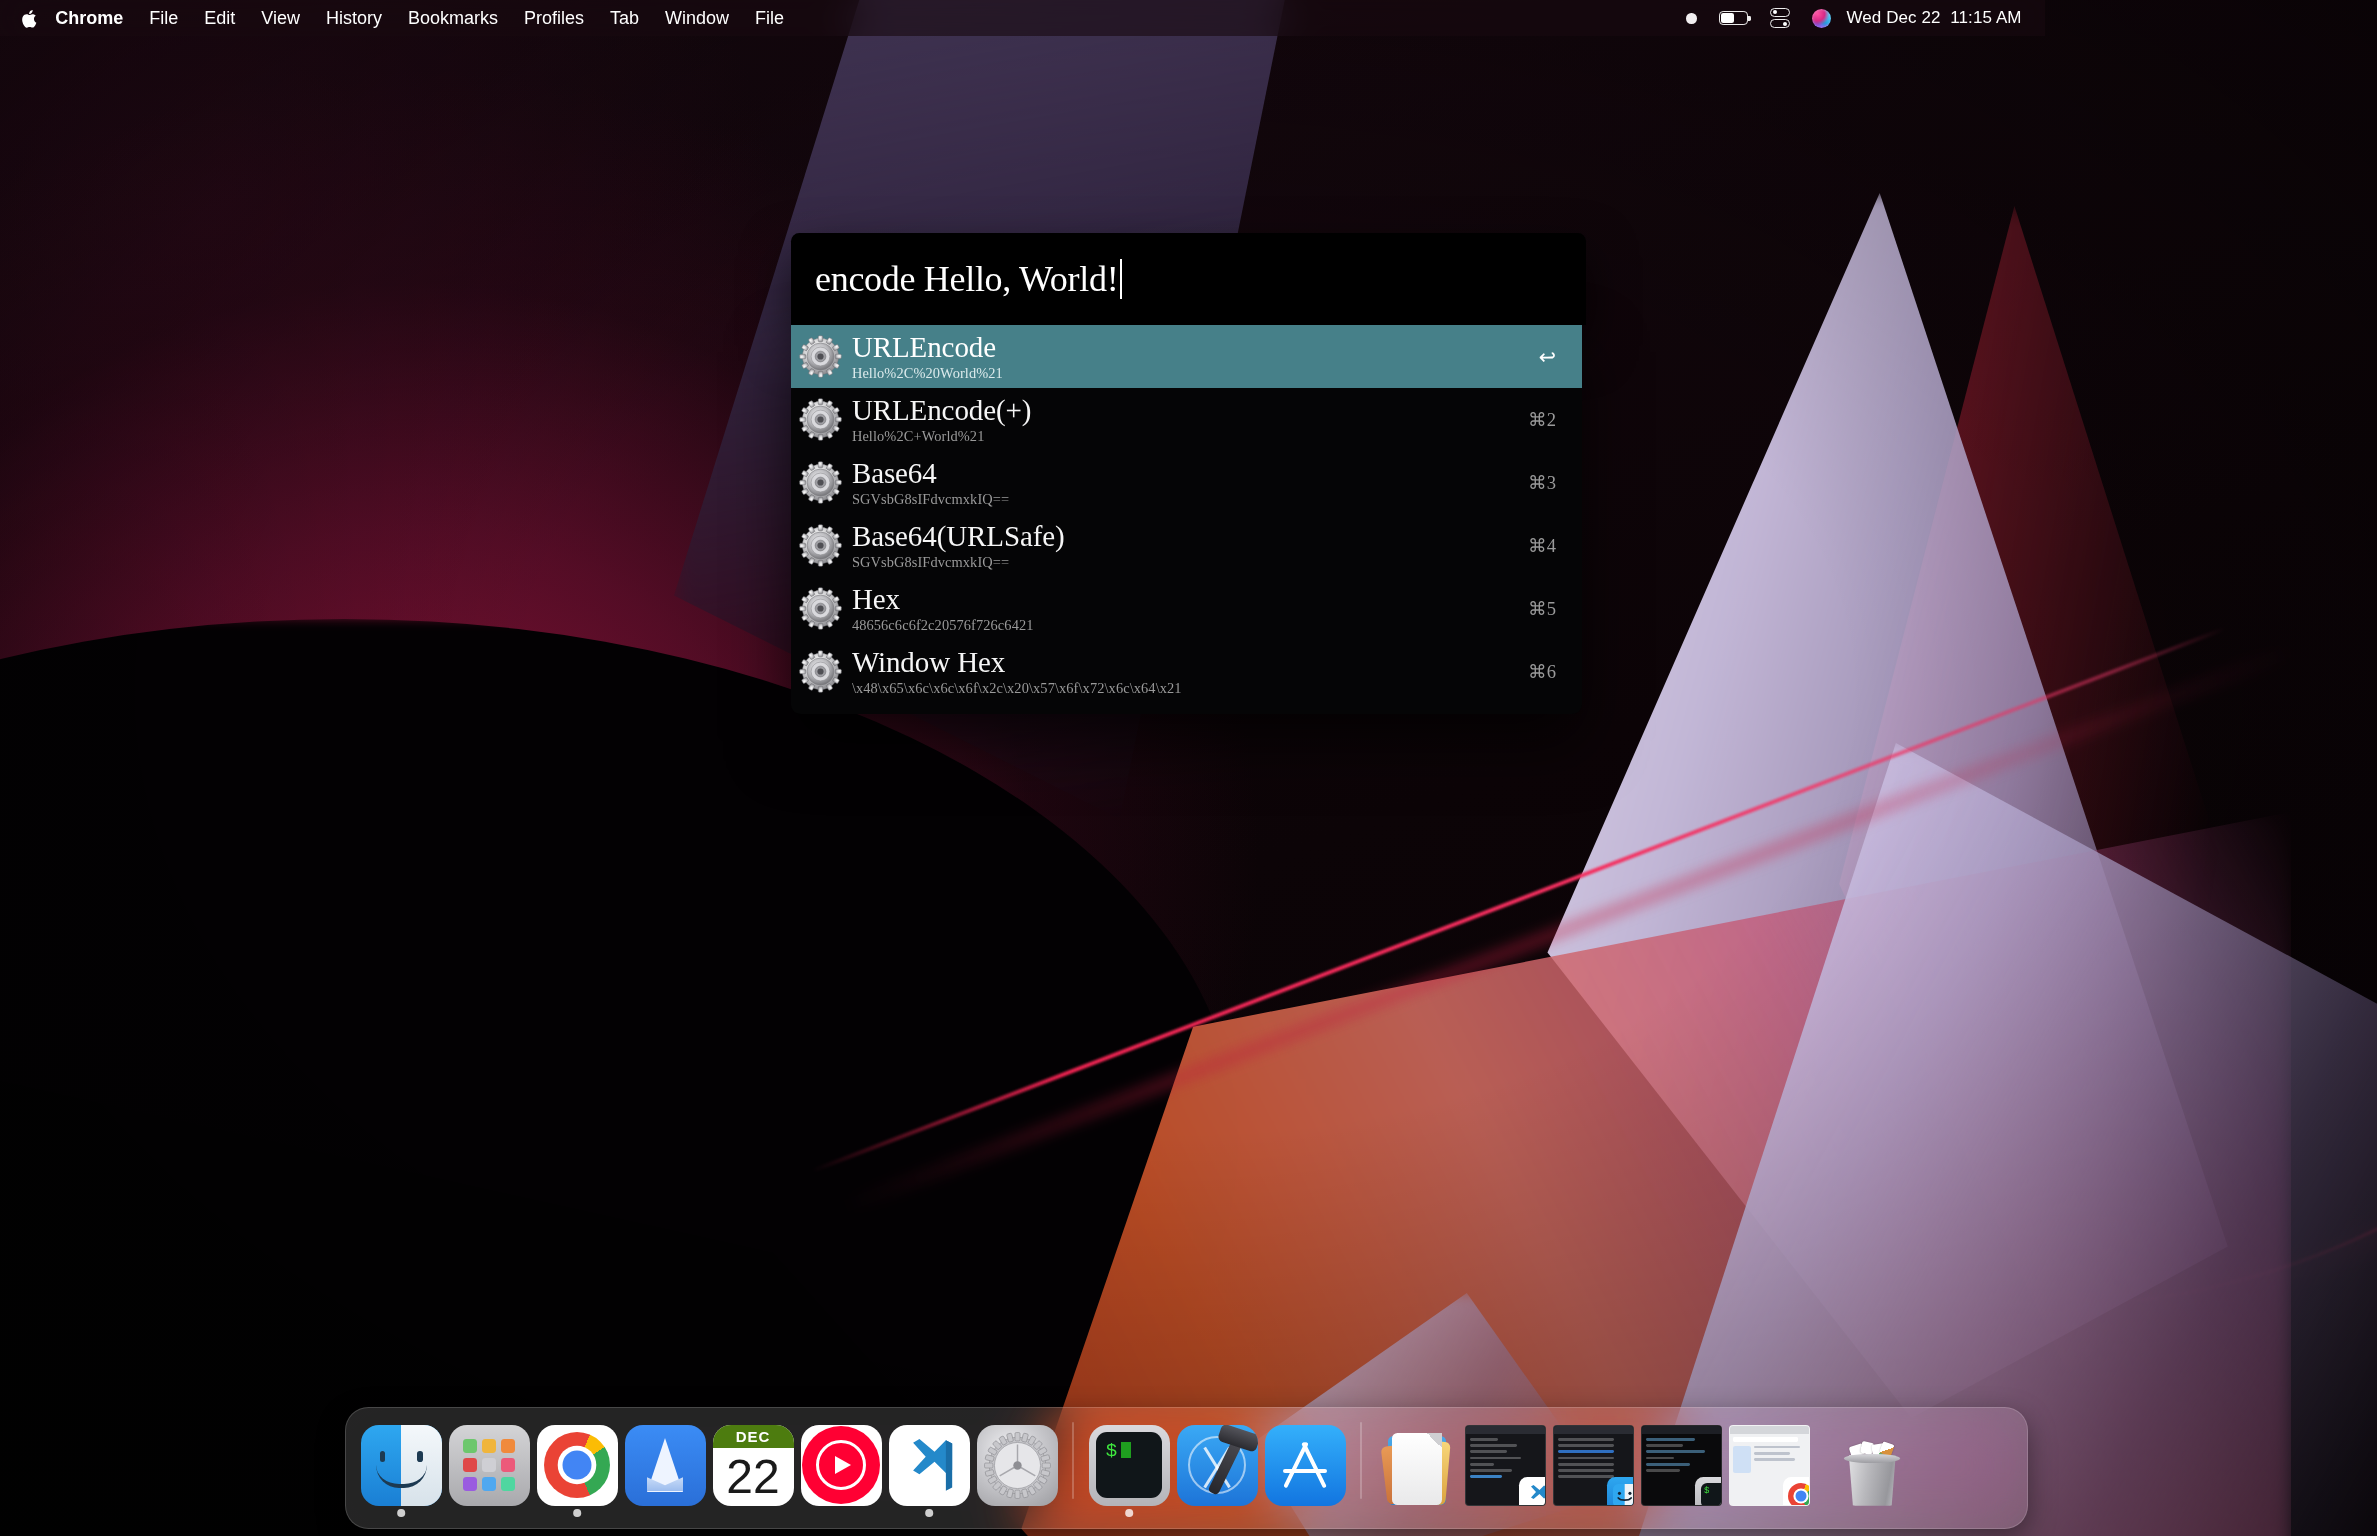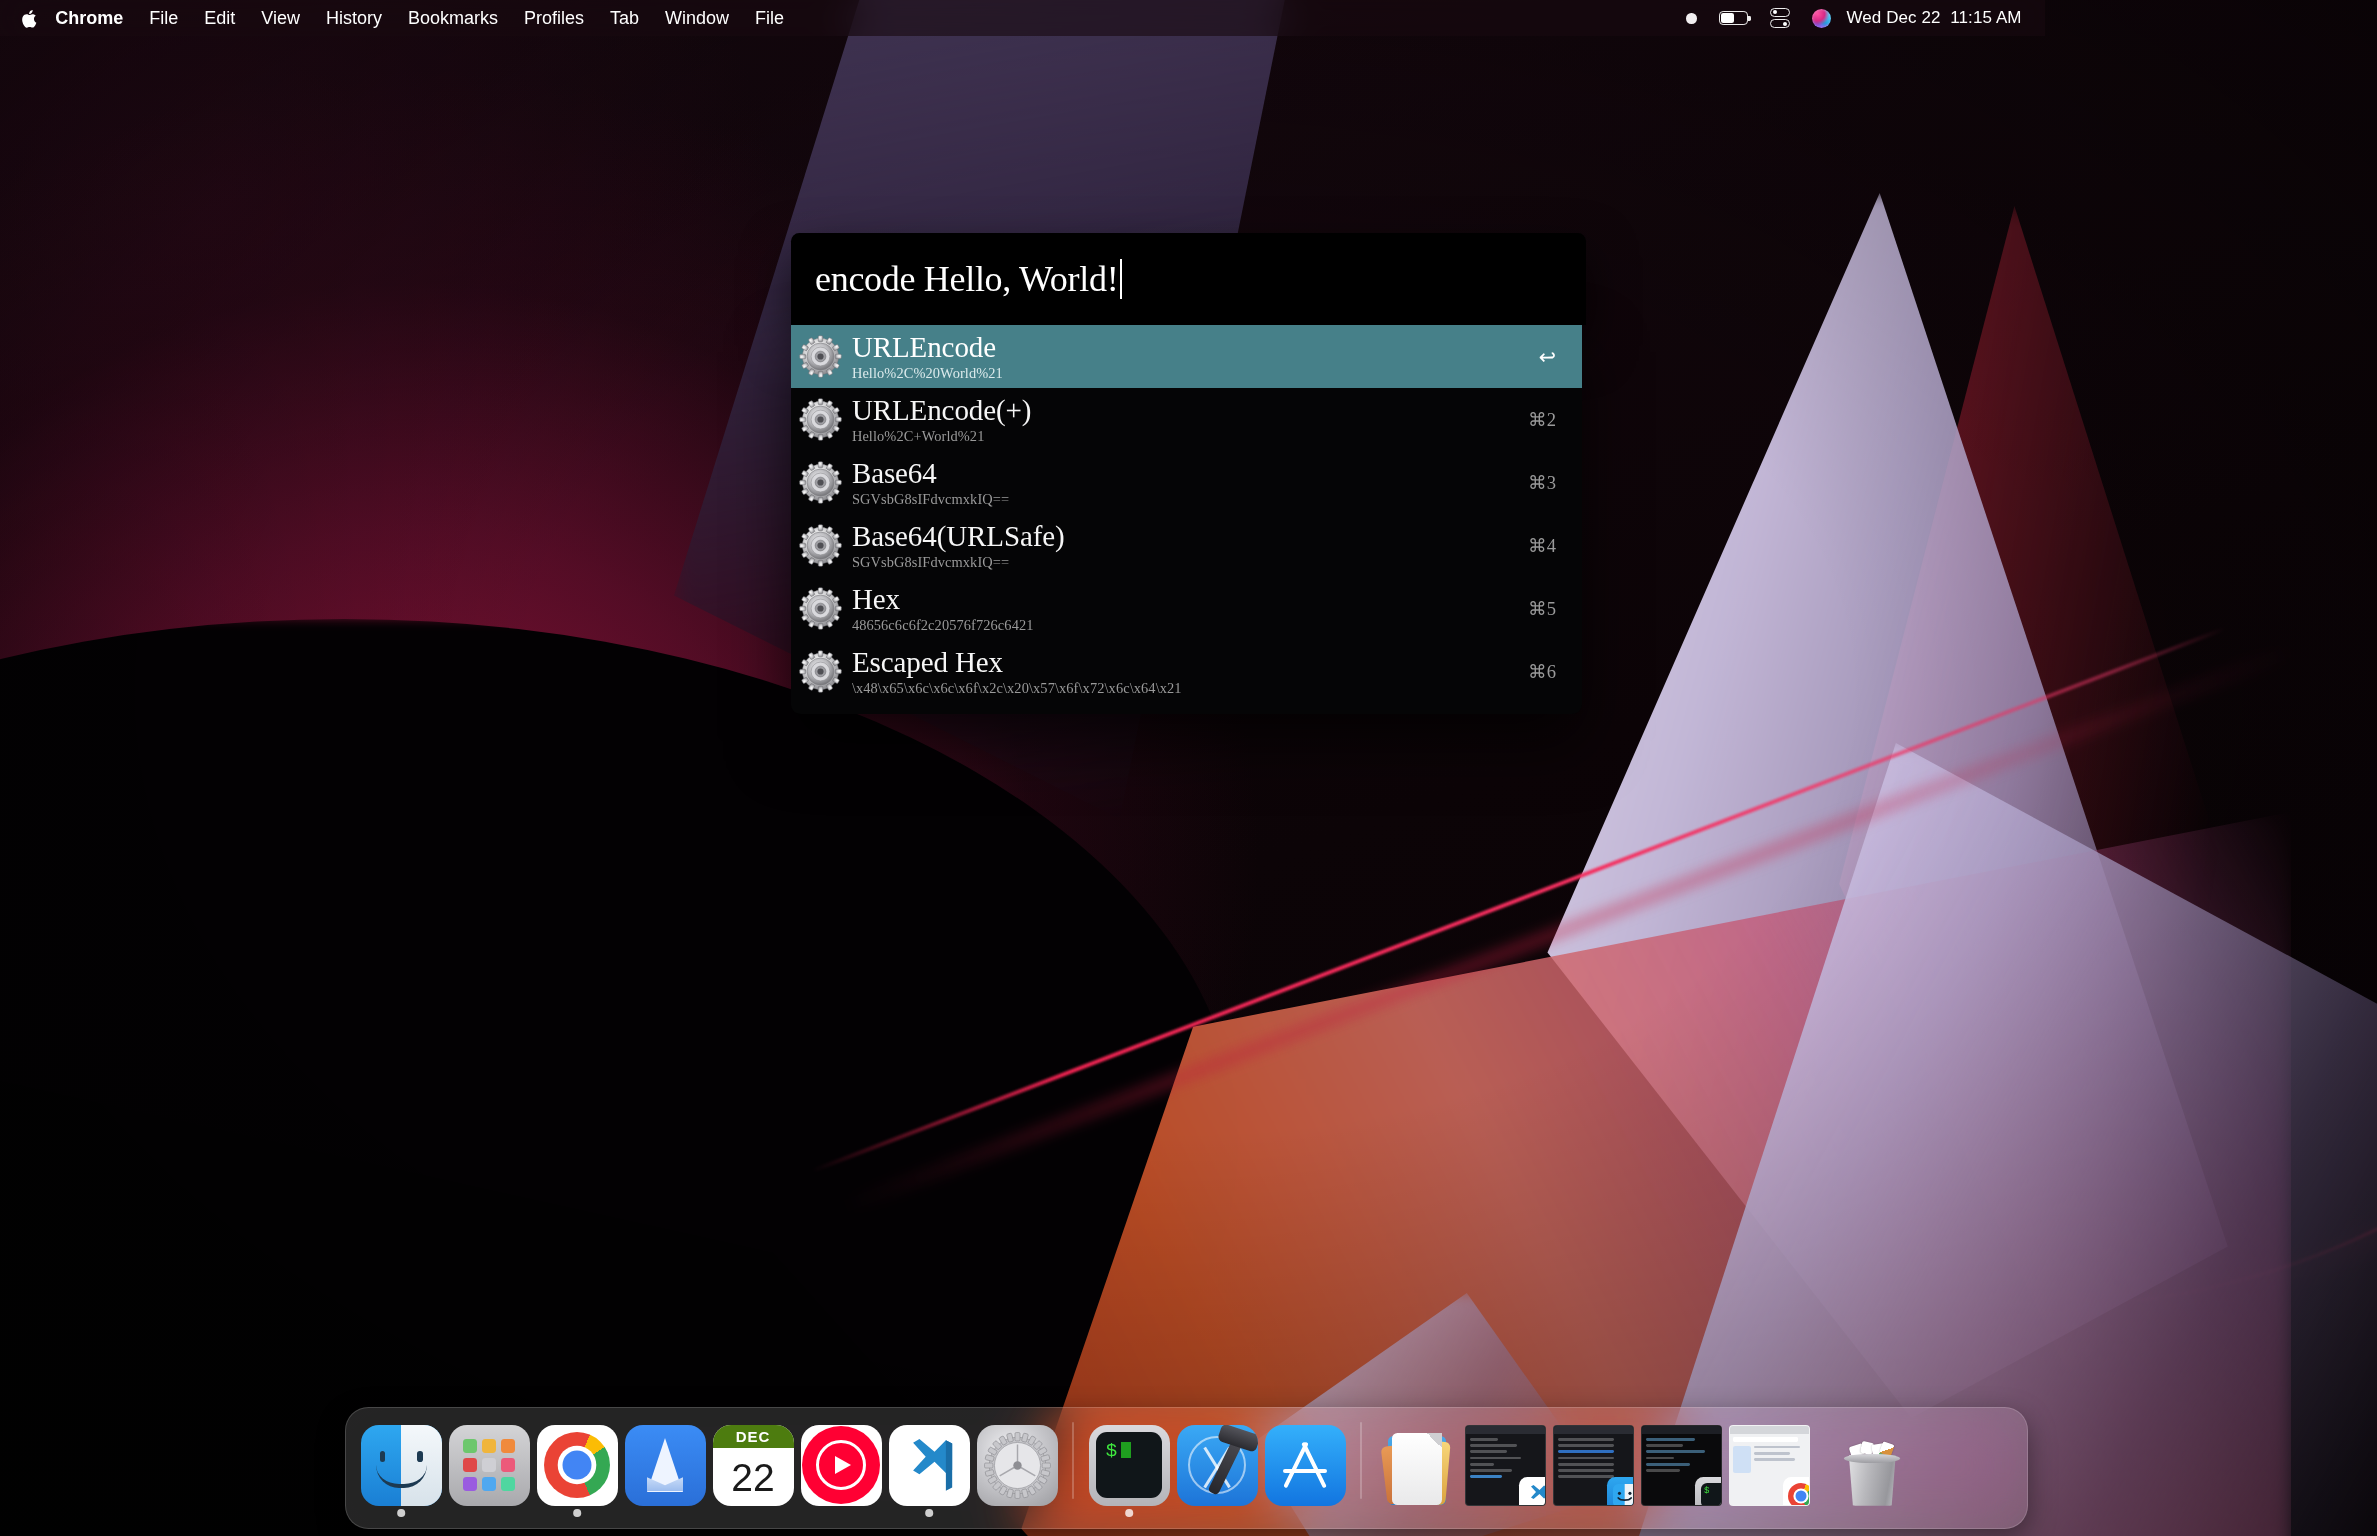--- a/index.html
+++ b/index.html
@@ -214,21 +214,21 @@
     background:conic-gradient(from -95deg, #ea4335 0deg 118deg, #fbbc05 118deg 152deg, #34a853 152deg 252deg, #ea4335 252deg 360deg); }
   .chr:before { content:""; position:absolute; inset:0; background:conic-gradient(from 25deg, #fbbc05 0deg 90deg, rgba(0,0,0,0) 90deg); opacity:0.0; }
   .chr-in { position:absolute; left:50%; top:50%; transform:translate(-50%,-50%); width:29px; height:29px; border-radius:50%; background:#4285f4; box-shadow:0 0 0 4.8px #fff; }
 
   .ic-spark { background:linear-gradient(180deg,#3b8cf5 0%,#2a6fd8 100%); display:flex; align-items:center; justify-content:center; }
   .spk { width:0; height:0; border-left:18px solid transparent; border-right:18px solid transparent; border-bottom:54px solid #eef4ff; position:relative; }
   .spk:after { content:""; position:absolute; left:-18px; top:39px; width:36px; height:13.8px; background:linear-gradient(180deg,#c9dcf8,#9dbdee); clip-path:polygon(0% 0%, 50% 58%, 100% 0%, 100% 100%, 0% 100%); }
 
   .ic-cal { background:#fff; }
   .cal-top { height:23.4px; background:#4d7c0f; color:#fff; font-size:15px; font-weight:bold; display:flex; align-items:center; justify-content:center; letter-spacing:1px; }
-  .cal-day { height:58px; display:flex; align-items:center; justify-content:center; font-size:39px; color:#1a1a1a; font-weight:300; line-height:1; }
+  .cal-day { height:58px; display:flex; align-items:center; justify-content:center; font-size:48px; color:#1a1a1a; font-weight:300; line-height:1; }
 
   .ic-ytm { background:#fff; display:flex; align-items:center; justify-content:center; }
   .ytm { width:78px; height:78px; border-radius:50%; background:#ff0033; display:flex; align-items:center; justify-content:center; }
   .ytm-ring { width:50px; height:50px; border-radius:50%; border:3.4px solid #fff; display:flex; align-items:center; justify-content:center; }
   .ytm-tri { width:0;height:0;border-top:9.6px solid transparent;border-bottom:9.6px solid transparent;border-left:16px solid #fff; margin-left:4.1px; }
 
   .ic-vscode { background:#fff; display:flex; align-items:center; justify-content:center; }
 
   .ic-sysprefs { background:radial-gradient(circle at 40% 32%, #f2f2f4 0%, #c9c9cd 45%, #9b9b9f 100%); display:flex; align-items:center; justify-content:center; }
   .gearbig { width:67px; height:67px; }
@@ -563,21 +563,21 @@
           </g>
               </g>
           <circle r="20" fill="url(#gB)" stroke="#7a7a7e" stroke-width="0.8"></circle>
           <circle r="14" fill="#d9d9dd" stroke="#8a8a8e" stroke-width="0.8"></circle>
           <circle r="8" fill="#9d9da2" stroke="#6a6a6e" stroke-width="0.8"></circle>
           <circle r="4.6" fill="#4f4f54"></circle>
         </g>
           </svg>
       </div>
       <div class="sl-text">
-        <div class="sl-title">Escaped Hex</div>
+        <div class="sl-title">Window Hex</div>
         <div class="sl-sub">\x48\x65\x6c\x6c\x6f\x2c\x20\x57\x6f\x72\x6c\x64\x21</div>
       </div>
       <div class="sl-key">⌘6</div>
     </div>
 
   </div>
 </div>
 
 <div id="dock">
 

